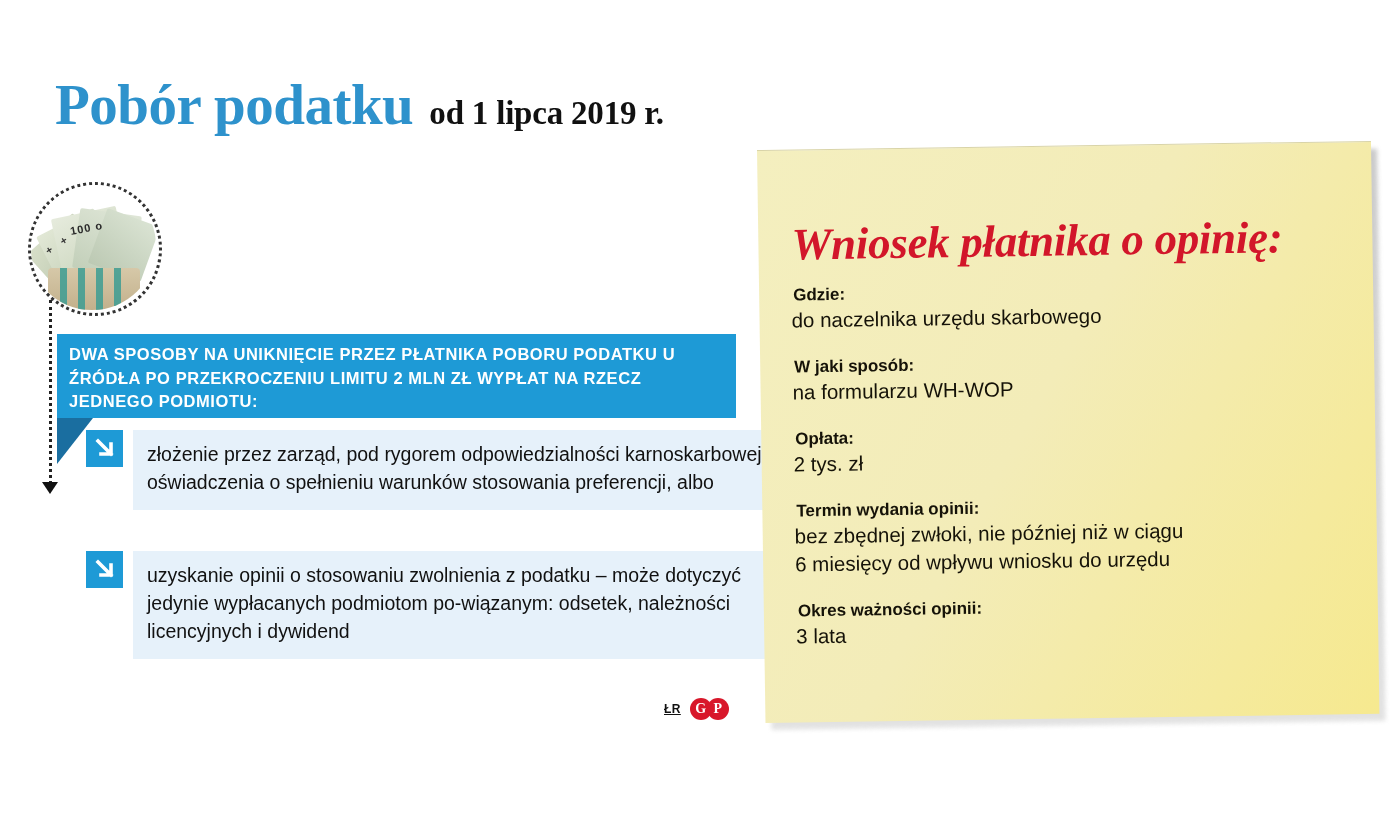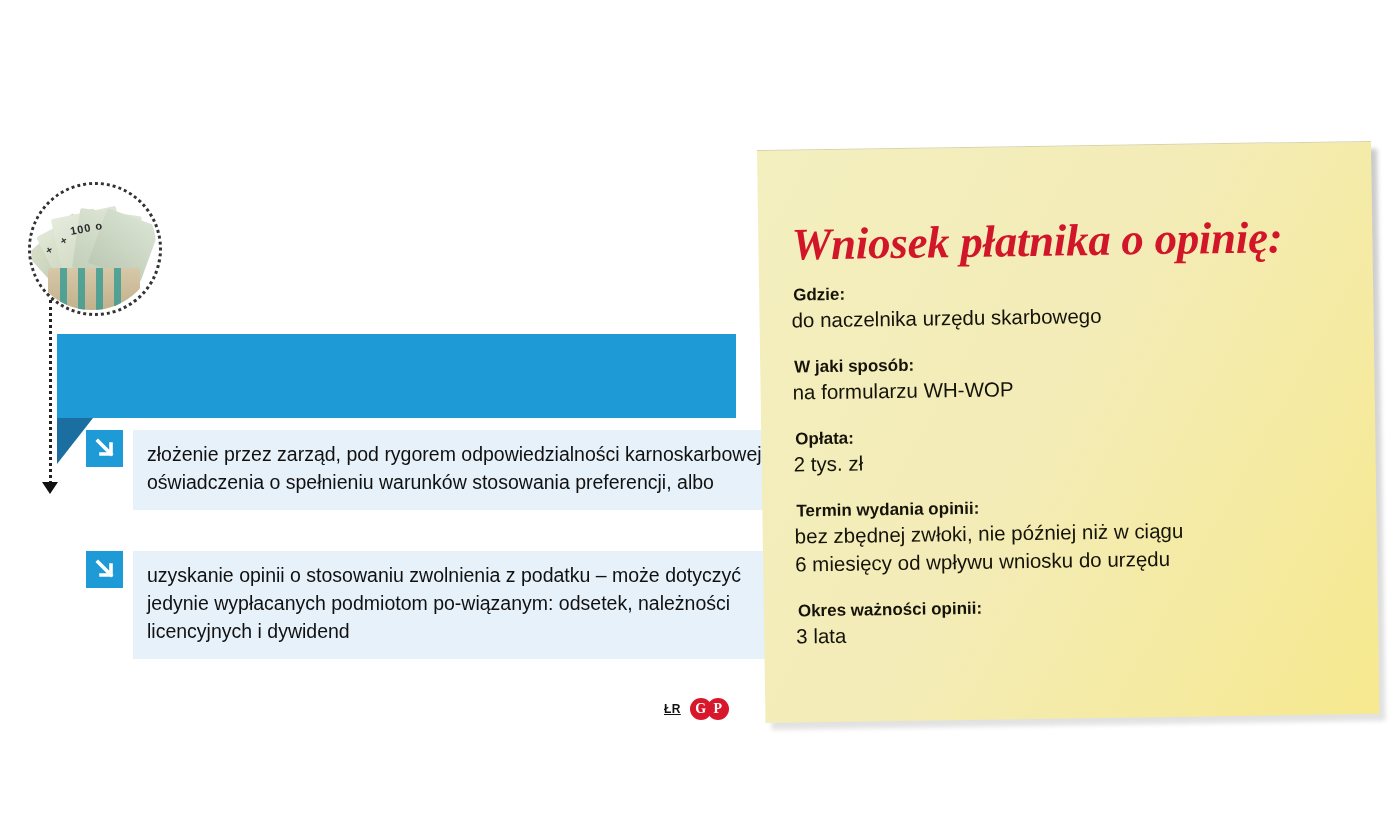--- a/index.html
+++ b/index.html
@@ -142,20 +142,23 @@
   .pl-value{
     font-size:20.5px;color:#151208;line-height:28px;margin-left:10px;
   }
   .pl-value .vline{display:block;}
 </style>
 </head>
 <body>
 
 <div class="stage">
 
+  <div class="title-wrap">
+    <span class="title-main">Pobór podatku</span><span class="title-sub">od 1 lipca 2019 r.</span>
+  </div>
 
   <div class="coin-circle">
     <div class="coin-inner">
       <div class="note n1"></div>
       <div class="note n2"></div>
       <div class="note n3"></div>
       <div class="note n4"></div>
       <div class="note n5"></div>
       <div class="note-pluses">+ +</div>
       <div class="note-txt">100 o</div>
@@ -165,20 +168,21 @@
         <div class="stripe" style="left:48px"></div>
         <div class="stripe" style="left:66px"></div>
       </div>
     </div>
   </div>
 
   <div class="dot-line"></div>
   <div class="dot-arrow"></div>
 
   <div class="blue-head"></div>
+  <div class="blue-head-txt">Dwa sposoby na uniknięcie przez płatnika poboru podatku u źródła po przekroczeniu limitu 2 mln zł wypłat na rzecz jednego podmiotu:</div>
   <div class="blue-tail"></div>
 
   <div class="bullet b1">
     <div class="arrow-sq">
       <svg width="37" height="37" viewBox="0 0 37 37">
         <path d="M12 11 L25 24 M25 24 L25 14 M25 24 L15 24" stroke="#ffffff" stroke-width="3.6" fill="none" stroke-linecap="square"></path>
       </svg>
     </div>
     <div class="bul-box">
       <div class="bul-txt">złożenie przez zarząd, pod rygorem odpowiedzialności karnoskarbowej, oświadczenia o spełnieniu warunków stosowania preferencji, albo</div>

